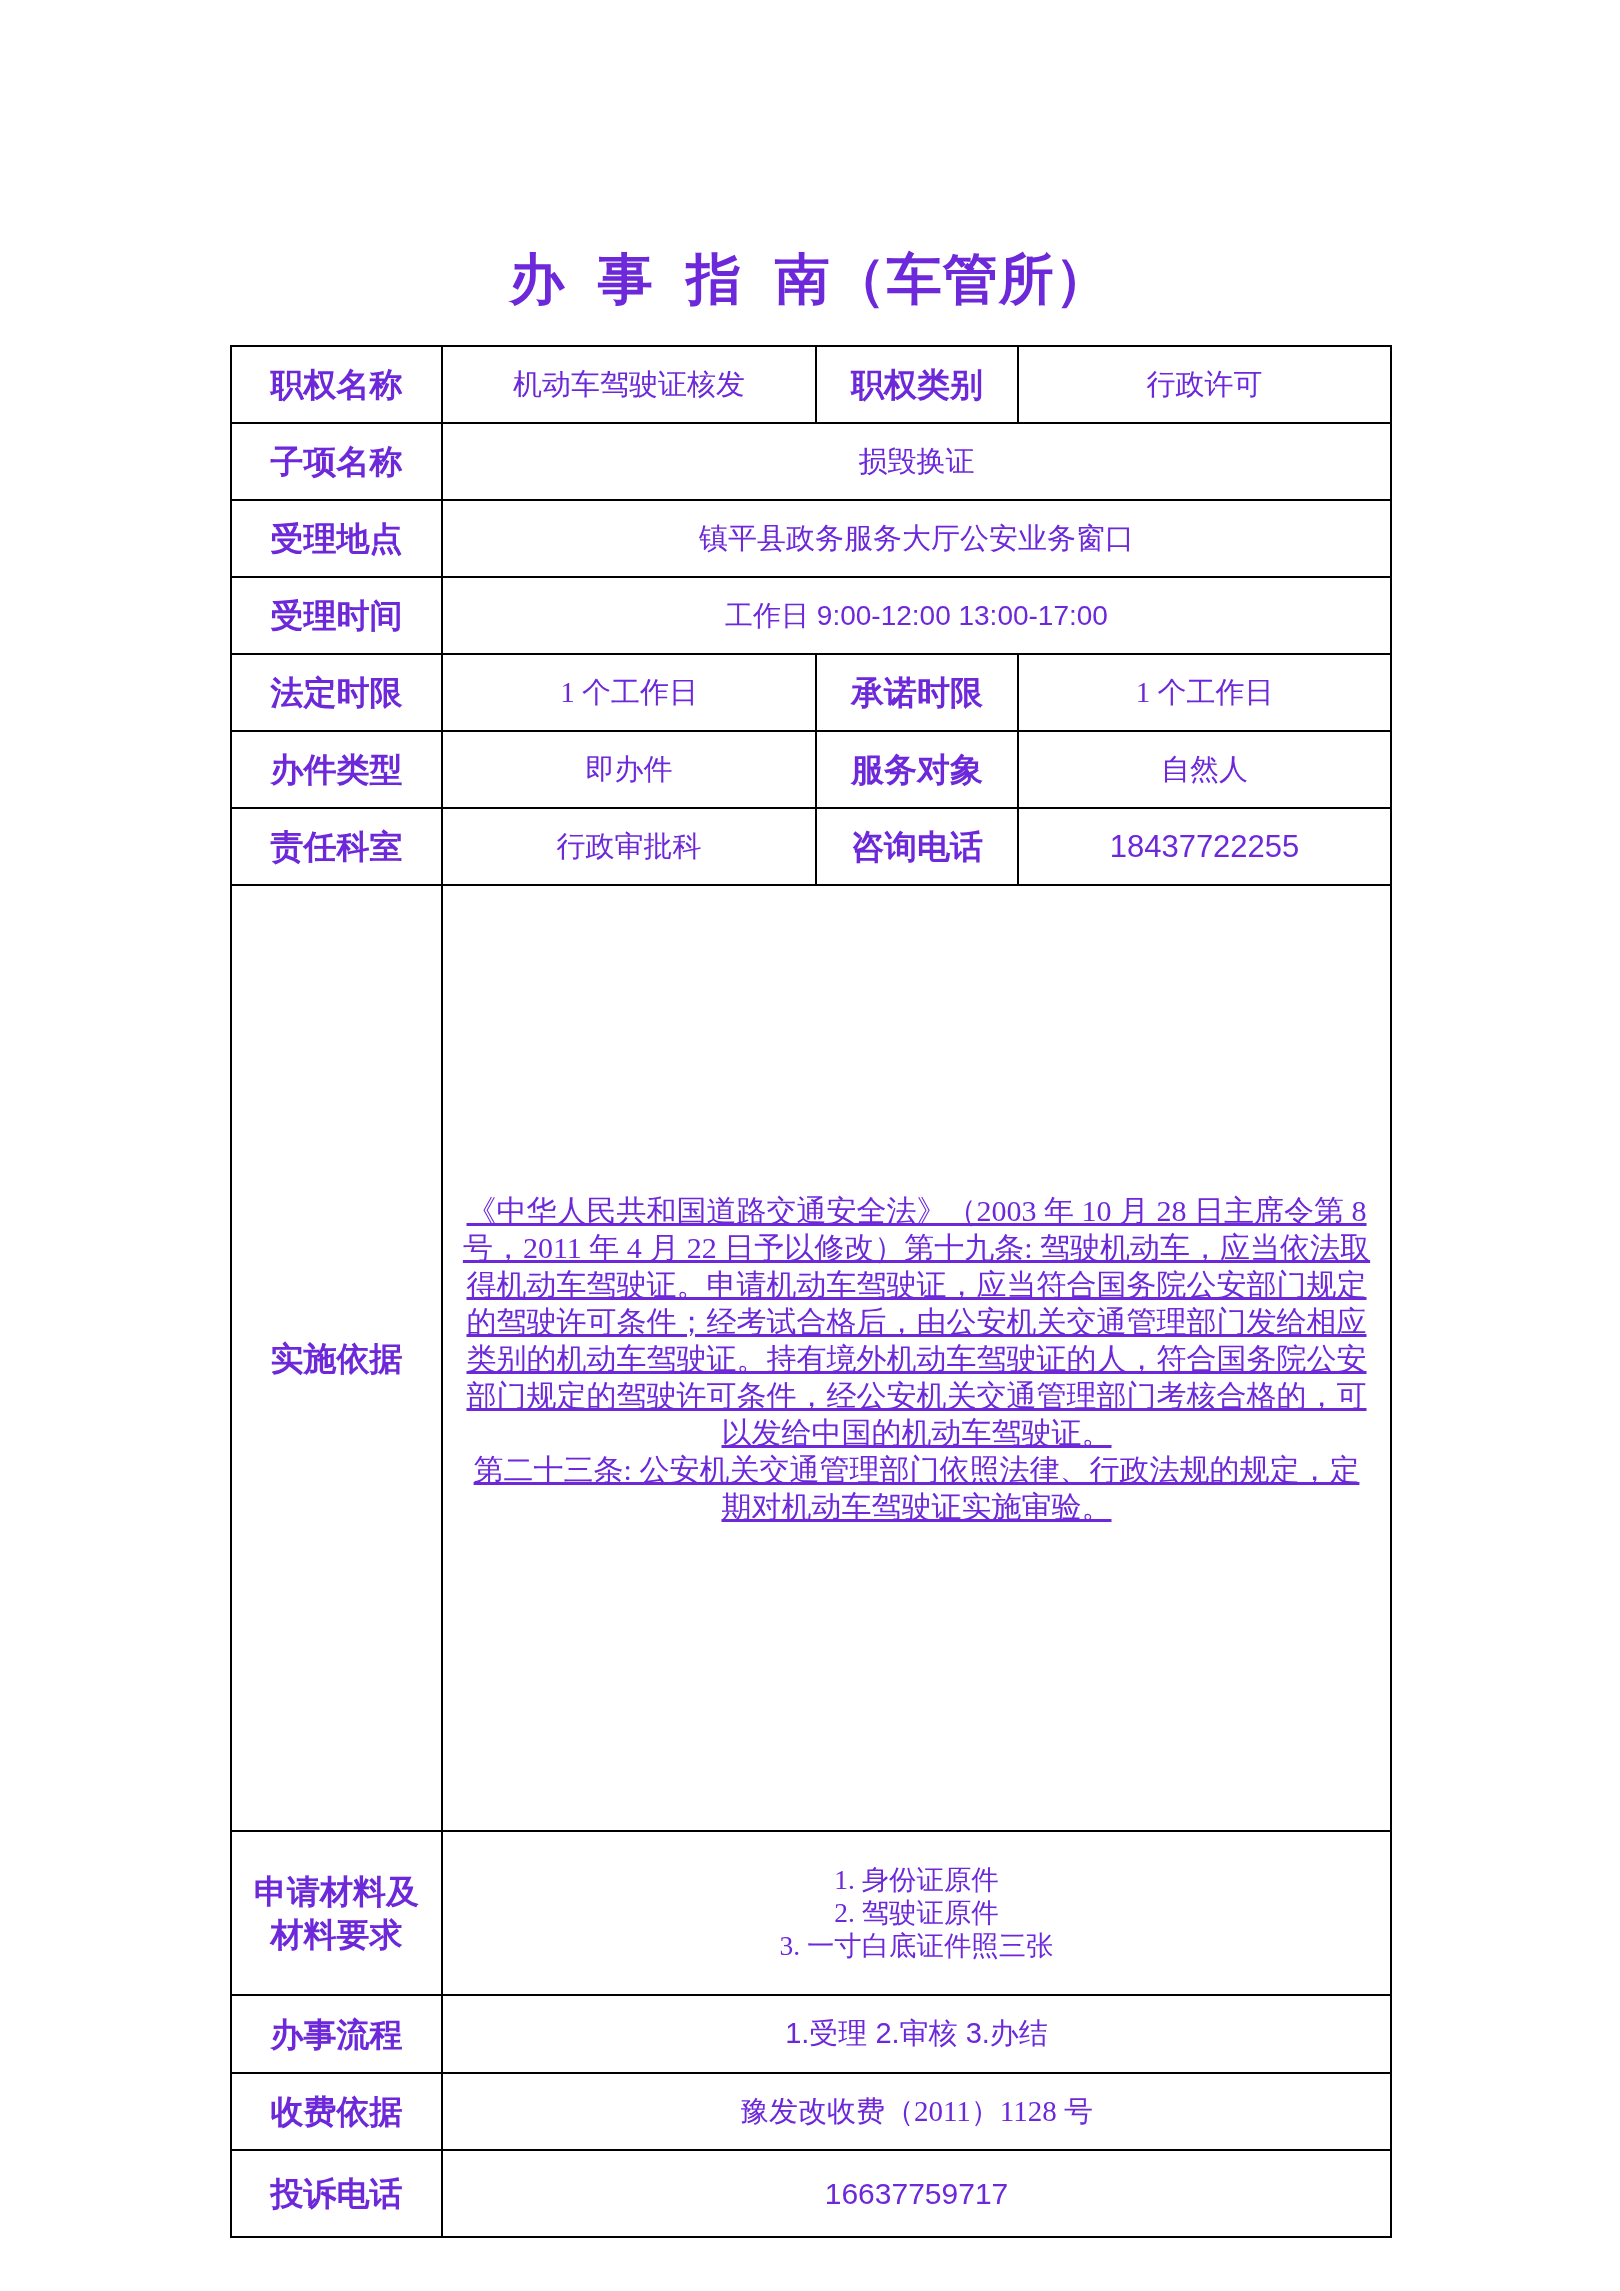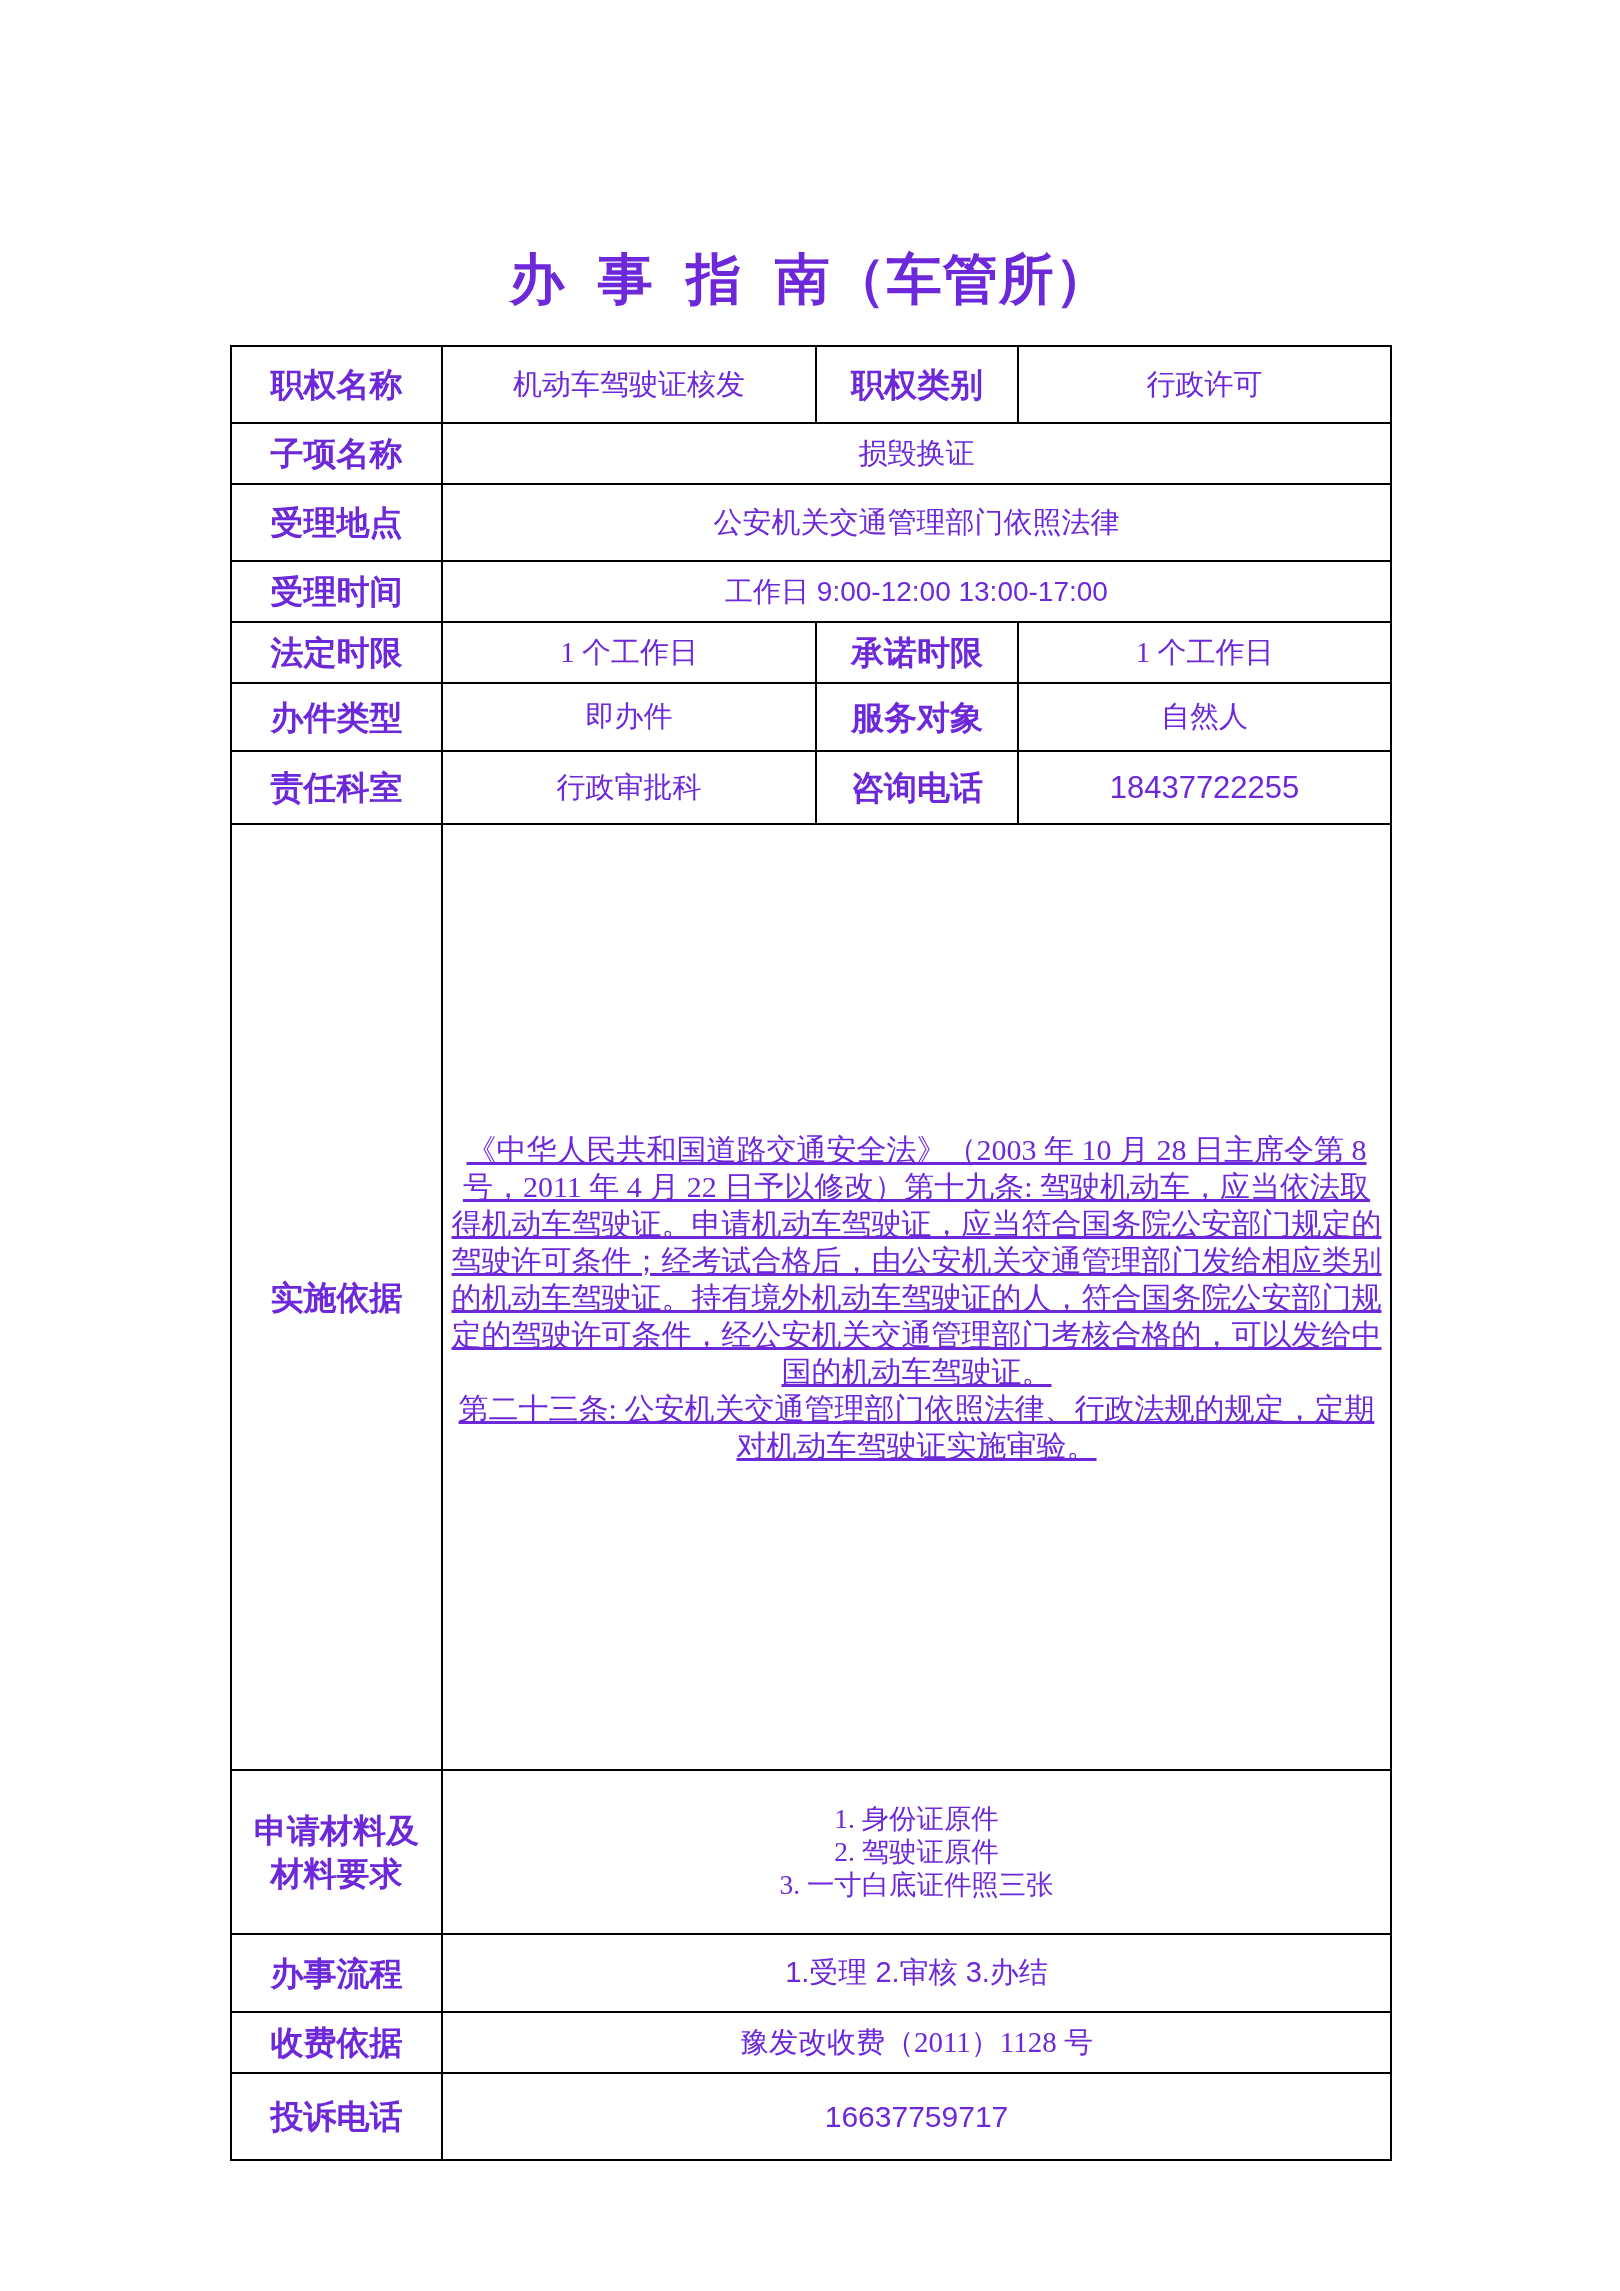--- a/index.html
+++ b/index.html
@@ -33,21 +33,21 @@
     position: absolute;
     left: 230px;
     top: 297px;
     width: 1160px;
     border-collapse: collapse;
     table-layout: fixed;
     border: 2.9px solid #000;
   }
   table.guide td {
     border: 2px solid #000;
-    padding: 8px;
+    padding: 16px;
     text-align: center;
     vertical-align: middle;
     overflow: hidden;
   }
   .lab {
     font-family: "Liberation Sans", "DejaVu Sans", sans-serif;
     font-weight: 700;
     font-size: 33px;
     line-height: 43px;
     white-space: pre-line;
@@ -114,21 +114,21 @@
         <td class="val">机动车驾驶证核发</td>
         <td class="lab">职权类别</td>
         <td class="val">行政许可</td>
       </tr>
       <tr style="height:44px">
         <td class="lab">子项名称</td>
         <td class="val" colspan="3">损毁换证</td>
       </tr>
       <tr style="height:77px">
         <td class="lab">受理地点</td>
-        <td class="val" colspan="3">公安机关交通管理部门依照法律</td>
+        <td class="val" colspan="3">镇平县政务服务大厅公安业务窗口</td>
       </tr>
       <tr style="height:52px">
         <td class="lab">受理时间</td>
         <td class="val-sans" colspan="3">工作日 9:00-12:00 13:00-17:00</td>
       </tr>
       <tr style="height:56px">
         <td class="lab">法定时限</td>
         <td class="val">1 个工作日</td>
         <td class="lab">承诺时限</td>
         <td class="val">1 个工作日</td>

